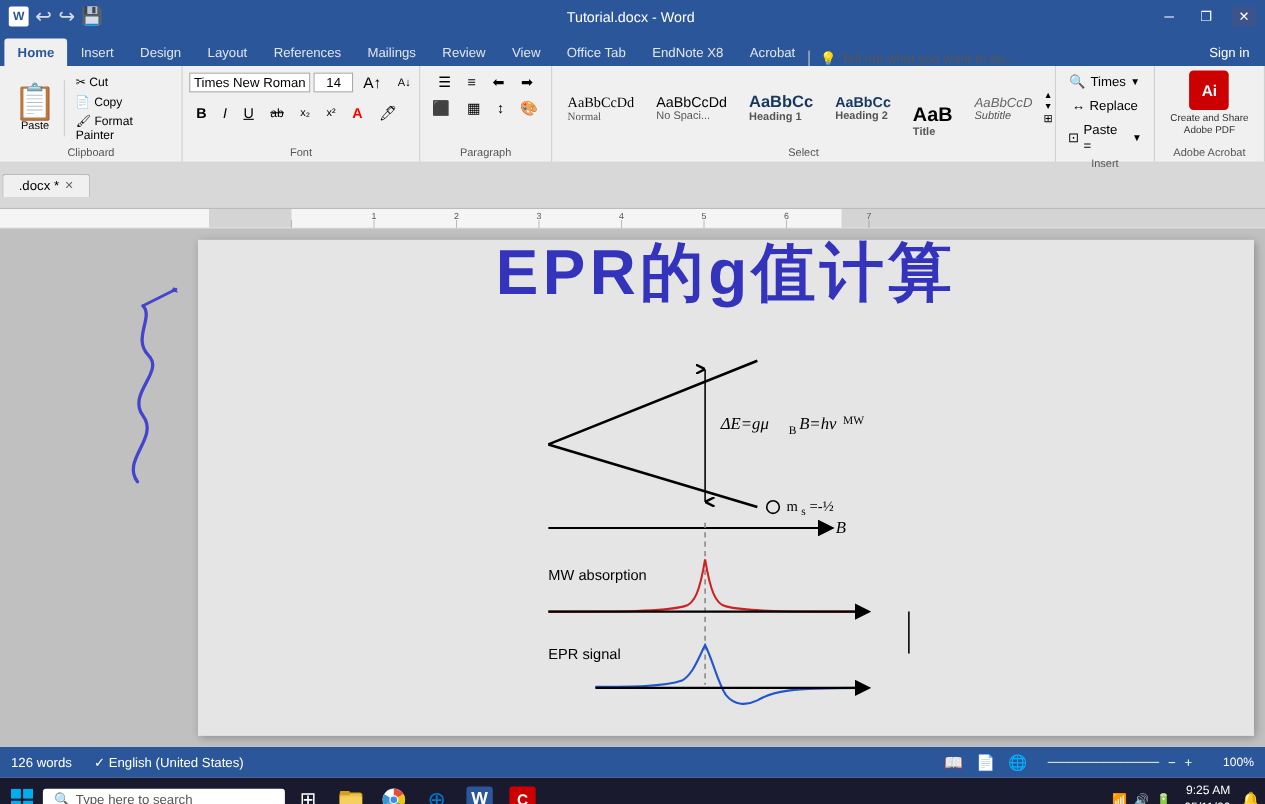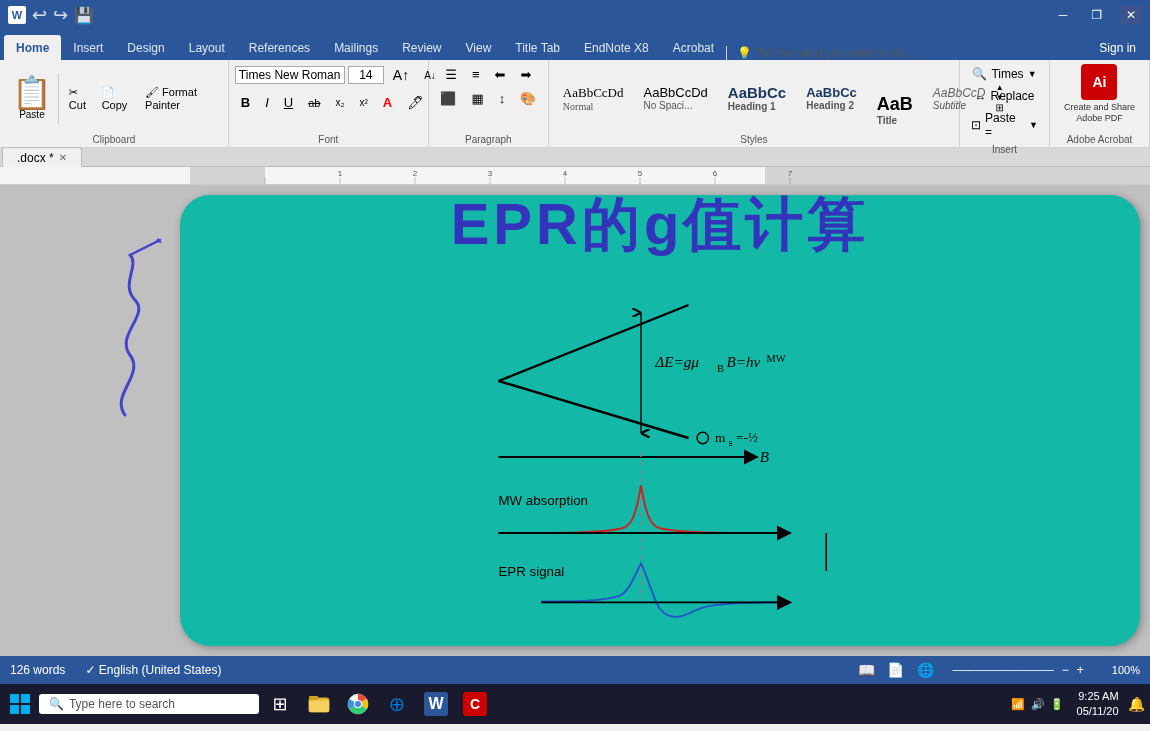--- a/index.html
+++ b/index.html
@@ -66,21 +66,21 @@
     }
     .ribbon-group-label {
       font-size: 10px;
       color: #555;
       text-align: center;
       margin-top: 2px;
     }
 
     
     .clipboard-group { min-width: 80px; }
-    .clipboard-small { display: flex; gap: 1px; }
+    .clipboard-small { display: flex; flex-direction: column; gap: 1px; }
     .clipboard-small-btn { font-size: 11px; cursor: pointer; padding: 2px 4px; border-radius: 2px; }
 
     
     .font-group { min-width: 200px; }
     .font-row1 { display: flex; gap: 3px; align-items: center; }
     .font-row2 { display: flex; gap: 3px; align-items: center; margin-top: 3px; }
     .font-select {
       border: 1px solid #aaa;
       background: white;
       font-size: 12px;
@@ -136,21 +136,21 @@
       gap: 4px;
       padding: 0 10px;
       font-size: 12px;
       color: #555;
       border-left: 1px solid #d0d0d0;
     }
 
     
     .doc-tabs {
       background: #d8d8d8;
-      height: 19px;
+      height: 42px;
       display: flex;
       align-items: center;
       padding-left: 2px;
       border-bottom: 1px solid #bbb;
     }
     .doc-tab {
       background: #e8e8e8;
       border: 1px solid #bbb;
       border-bottom: none;
       padding: 3px 14px;
@@ -191,27 +191,26 @@
     
     .left-decoration {
       width: 180px;
       background: #c0c0c0;
       position: relative;
       flex-shrink: 0;
     }
 
     
     .doc-page {
-      background: #14b8a6;
+      background: #e5e5e5;
       flex: 1;
       margin: 10px 10px 10px 0;
       box-shadow: 2px 2px 8px rgba(0,0,0,0.3);
       position: relative;
       overflow: hidden;
-      border-radius: 30px;
     }
 
     
     .doc-title-overlay {
       position: absolute;
       top: 0; left: 0; right: 0;
       height: 60px;
       display: flex;
       align-items: center;
       justify-content: center;
@@ -302,37 +301,38 @@
 </head>
 <body>
 
 <div class="title-bar">
   <div class="title-bar-left">
     <div class="word-icon">W</div>
     <span style="font-size:18px;cursor:pointer;color:rgba(255,255,255,0.8)">↩</span>
     <span style="font-size:18px;cursor:pointer;color:rgba(255,255,255,0.8)">↪</span>
     <span style="font-size:16px;cursor:pointer;color:rgba(255,255,255,0.8)">💾</span>
   </div>
+  <div class="title-bar-center">Tutorial.docx - Word</div>
   <div class="title-bar-right">
     <span class="title-btn">─</span>
     <span class="title-btn">❐</span>
     <span class="title-btn" style="background:#c0392b20">✕</span>
   </div>
 </div>
 
 <div class="ribbon-tabs">
   <div class="ribbon-tab active">Home</div>
   <div class="ribbon-tab">Insert</div>
   <div class="ribbon-tab">Design</div>
   <div class="ribbon-tab">Layout</div>
   <div class="ribbon-tab">References</div>
   <div class="ribbon-tab">Mailings</div>
   <div class="ribbon-tab">Review</div>
   <div class="ribbon-tab">View</div>
-  <div class="ribbon-tab">Title Tab</div>
+  <div class="ribbon-tab">Office Tab</div>
   <div class="ribbon-tab">EndNote X8</div>
   <div class="ribbon-tab">Acrobat</div>
   <div class="tell-me">
     <span>💡</span>
     <span>Tell me what you want to do...</span>
   </div>
   <div class="sign-in">Sign in</div>
 </div>
 
 <div class="ribbon">
@@ -419,21 +419,21 @@
           <div style="font-size:12px;color:#666;">AaBbCcD</div>
           <div style="font-size:10px;color:#555">Subtitle</div>
         </div>
       </div>
       <div class="styles-scroll">
         <div class="scroll-up">▲</div>
         <div class="scroll-dn">▼</div>
         <div class="scroll-expand">⊞</div>
       </div>
     </div>
-    <div class="ribbon-group-label">Styles</div>
+    <div class="ribbon-group-label">Select</div>
   </div>
 
   <div class="ribbon-group editing-group">
     <div class="ribbon-group-content" style="flex-direction:column;gap:2px">
       <div class="editing-btn">
         <span>🔍</span>
         <span>Times</span>
         <span style="font-size:9px">▼</span>
       </div>
       <div class="editing-btn">

